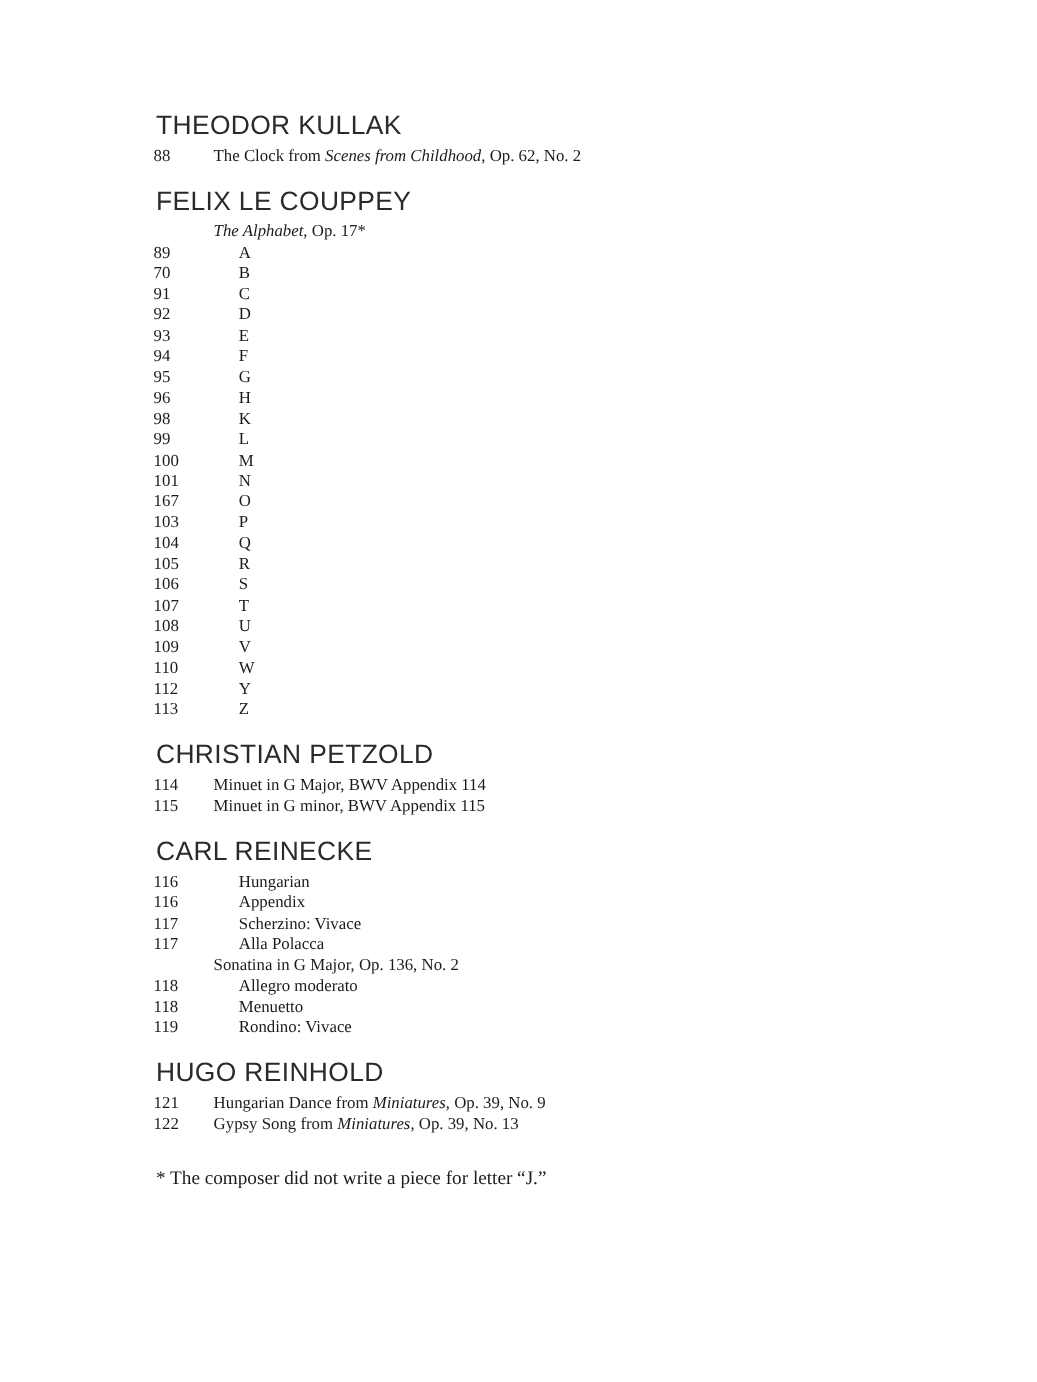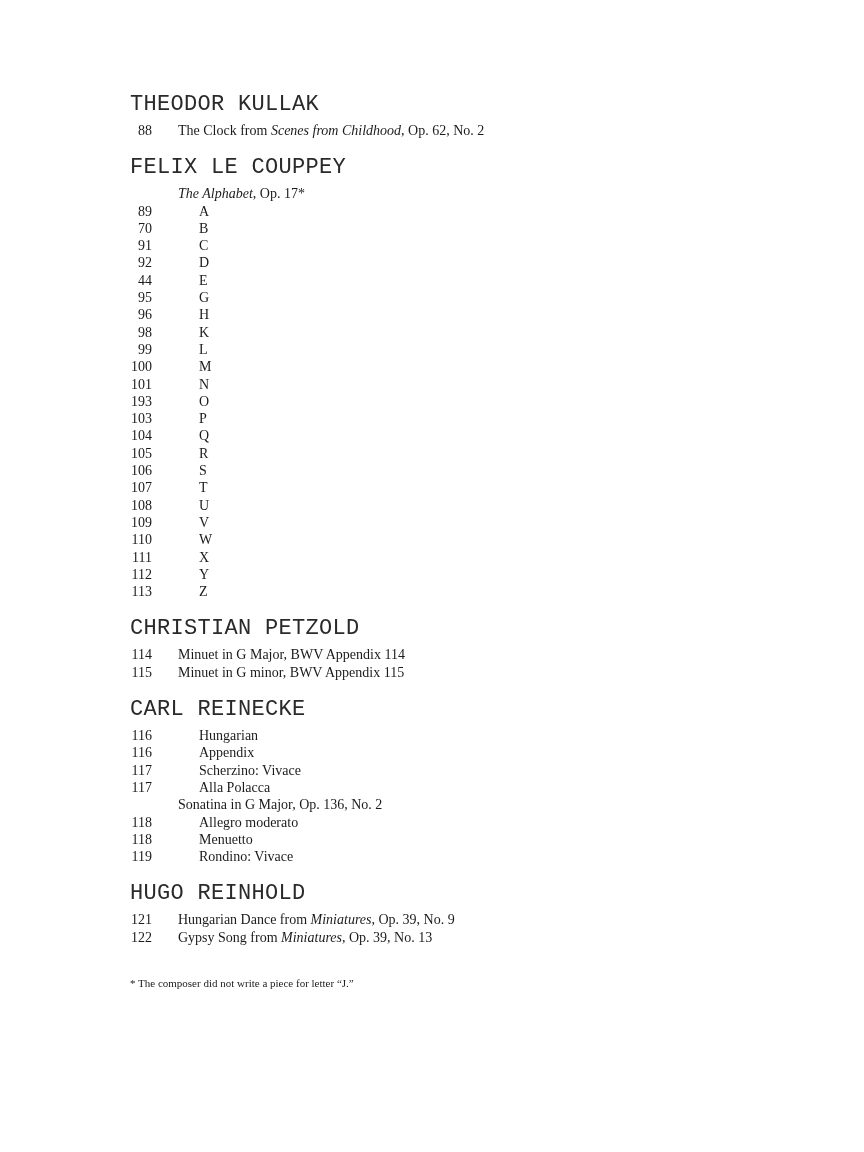--- a/index.html
+++ b/index.html
@@ -19,48 +19,48 @@
     width: 864px;
     height: 1152px;
     padding: 93px 80px 0 128px;
     font-family: "Liberation Serif", "DejaVu Serif", serif;
     font-size: 14px;
   }
   .toc-section {
     margin: 0 0 17px 0;
   }
   .composer-heading {
-    font-family: Liberation Mono, monospace;
+    font-family: Liberation Sans, sans-serif;
     font-weight: 300;
     font-size: 22px;
     line-height: 24px;
     letter-spacing: 0.3px;
     color: #2a2a2a;
     margin: 0 0 5px 2px;
   }
   .toc-row {
     display: flex;
     line-height: 17.3px;
     color: #1b1b1b;
   }
   .page-number {
     flex: 0 0 24px;
     width: 24px;
-    text-align: right;
+    text-align: left;
     white-space: pre;
   }
   .piece-title {
     white-space: pre-wrap;
   }
   .indent-1 .piece-title { margin-left: 26px; }
   .indent-2 .piece-title { margin-left: 47px; }
   .piece-title .it { font-style: italic; }
   .footnote {
     margin: 30px 0 0 2px;
-    font-size: 11px;
+    font-size: 16px;
     line-height: 14px;
     color: #1b1b1b;
   }
 </style>
 </head>
 <body>
 
 <div class="page">
   <div id="sections">
       <div class="toc-section">
@@ -86,22 +86,26 @@
         </div>
         <div class="toc-row indent-2">
           <span class="page-number">91</span>
           <span class="piece-title"><span>C</span></span>
         </div>
         <div class="toc-row indent-2">
           <span class="page-number">92</span>
           <span class="piece-title"><span>D</span></span>
         </div>
         <div class="toc-row indent-2">
-          <span class="page-number">44</span>
+          <span class="page-number">93</span>
           <span class="piece-title"><span>E</span></span>
+        </div>
+        <div class="toc-row indent-2">
+          <span class="page-number">94</span>
+          <span class="piece-title"><span>F</span></span>
         </div>
         <div class="toc-row indent-2">
           <span class="page-number">95</span>
           <span class="piece-title"><span>G</span></span>
         </div>
         <div class="toc-row indent-2">
           <span class="page-number">96</span>
           <span class="piece-title"><span>H</span></span>
         </div>
         <div class="toc-row indent-2">
@@ -114,21 +118,21 @@
         </div>
         <div class="toc-row indent-2">
           <span class="page-number">100</span>
           <span class="piece-title"><span>M</span></span>
         </div>
         <div class="toc-row indent-2">
           <span class="page-number">101</span>
           <span class="piece-title"><span>N</span></span>
         </div>
         <div class="toc-row indent-2">
-          <span class="page-number">193</span>
+          <span class="page-number">167</span>
           <span class="piece-title"><span>O</span></span>
         </div>
         <div class="toc-row indent-2">
           <span class="page-number">103</span>
           <span class="piece-title"><span>P</span></span>
         </div>
         <div class="toc-row indent-2">
           <span class="page-number">104</span>
           <span class="piece-title"><span>Q</span></span>
         </div>
@@ -148,24 +152,20 @@
           <span class="page-number">108</span>
           <span class="piece-title"><span>U</span></span>
         </div>
         <div class="toc-row indent-2">
           <span class="page-number">109</span>
           <span class="piece-title"><span>V</span></span>
         </div>
         <div class="toc-row indent-2">
           <span class="page-number">110</span>
           <span class="piece-title"><span>W</span></span>
-        </div>
-        <div class="toc-row indent-2">
-          <span class="page-number">111</span>
-          <span class="piece-title"><span>X</span></span>
         </div>
         <div class="toc-row indent-2">
           <span class="page-number">112</span>
           <span class="piece-title"><span>Y</span></span>
         </div>
         <div class="toc-row indent-2">
           <span class="page-number">113</span>
           <span class="piece-title"><span>Z</span></span>
         </div>
       </div>

